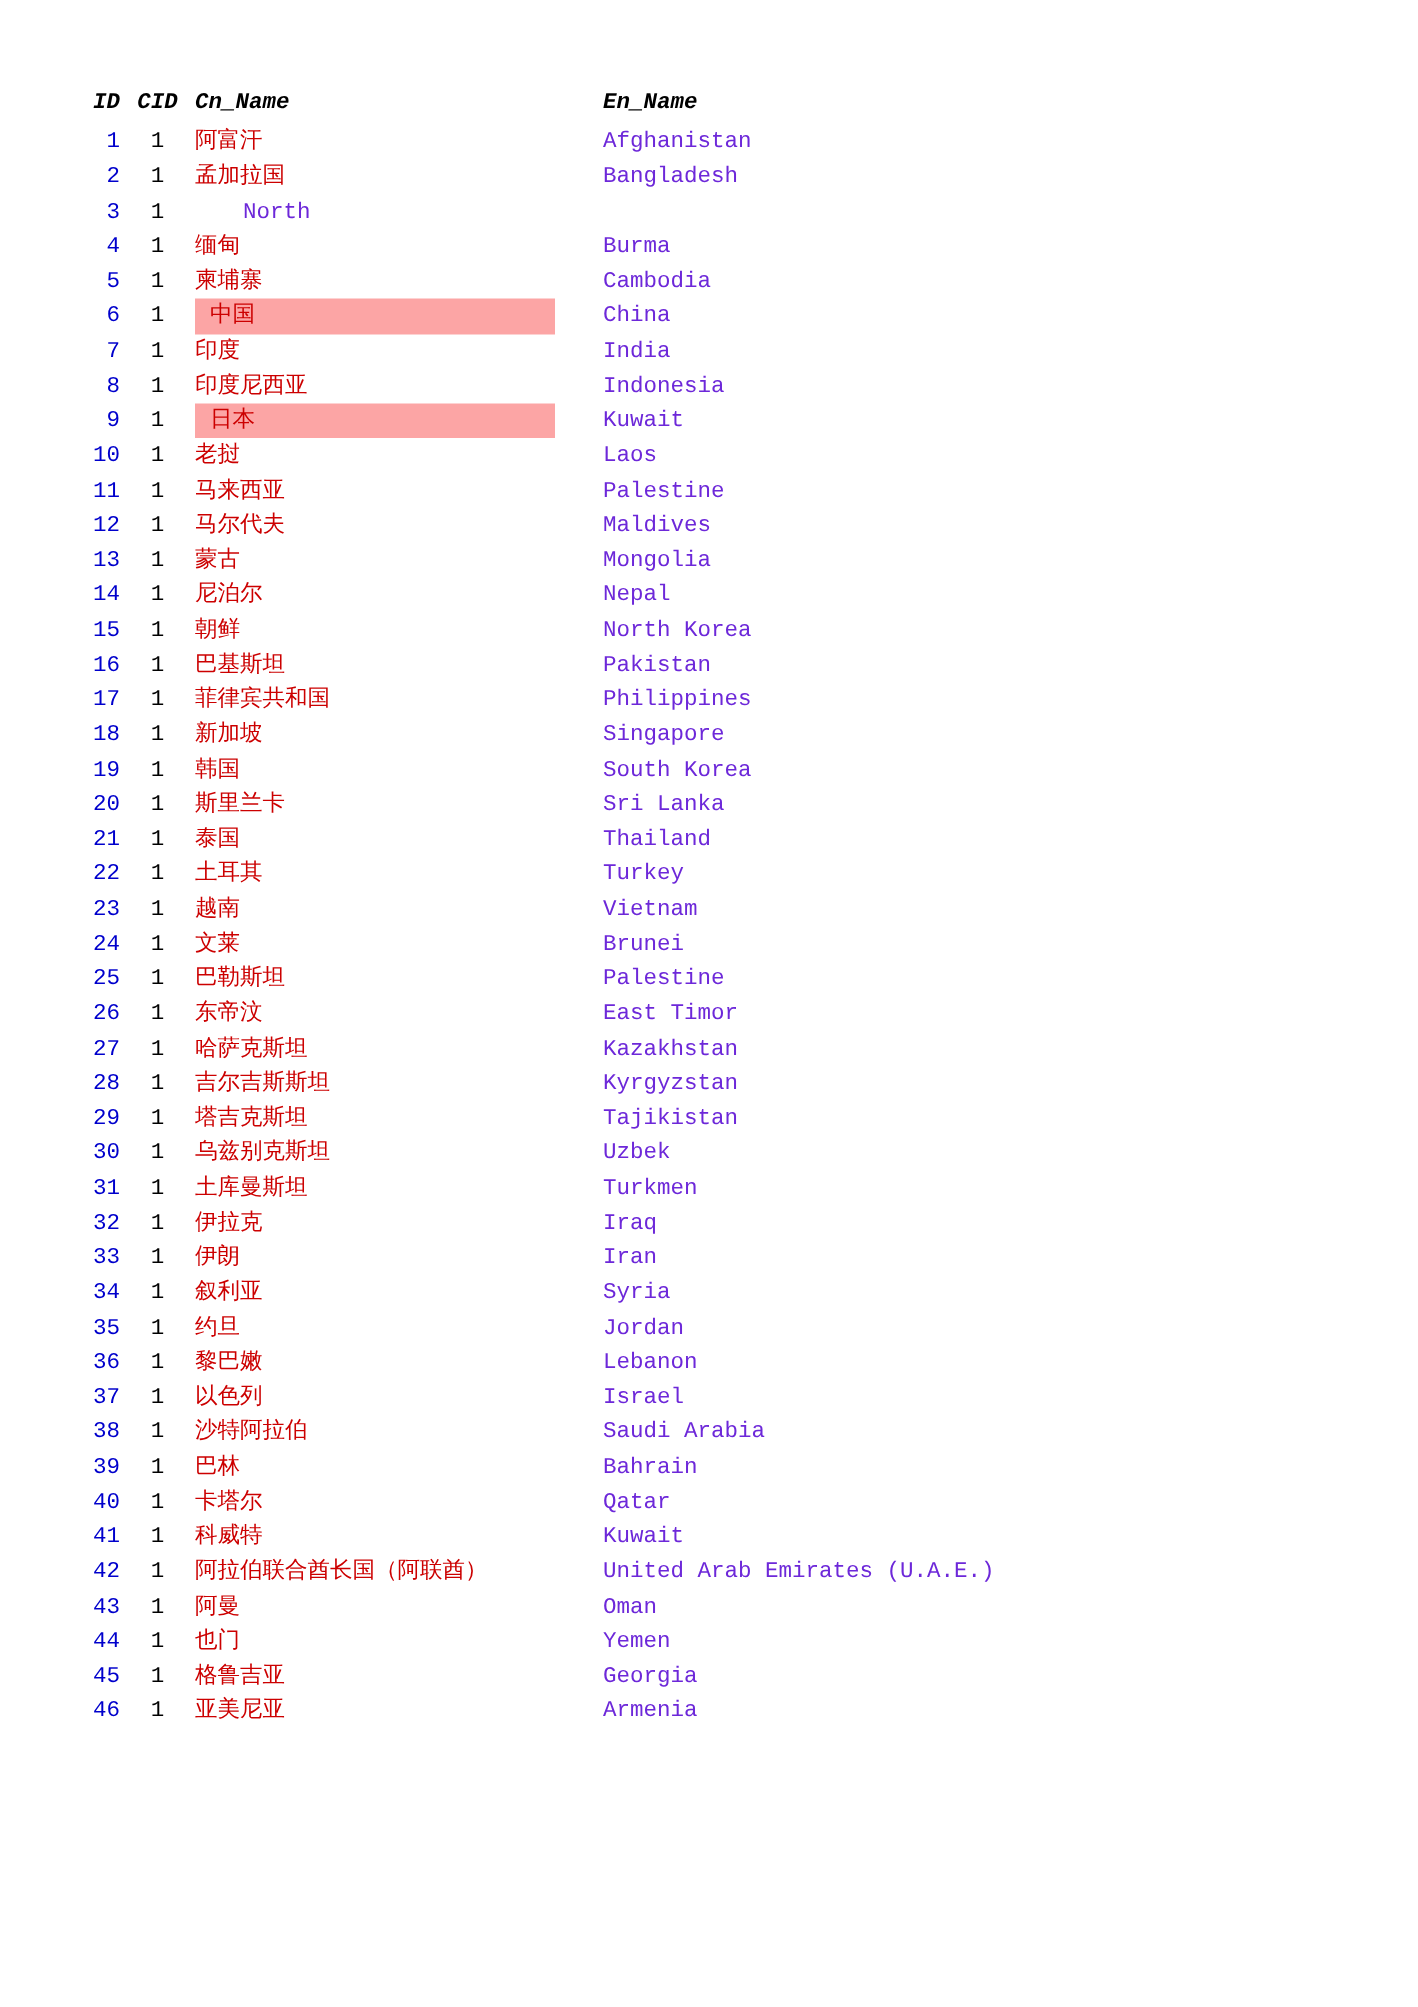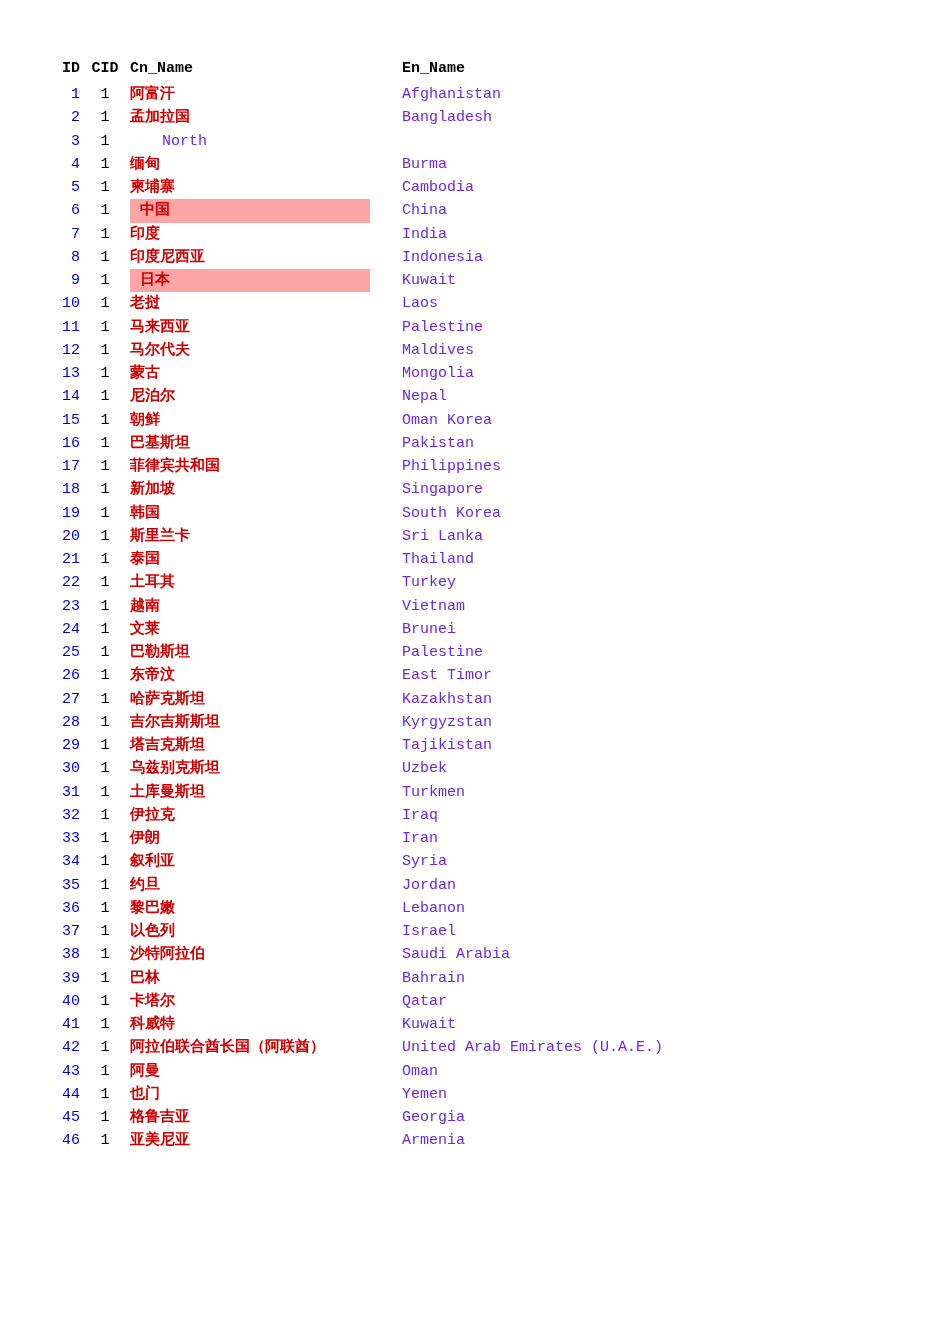--- a/index.html
+++ b/index.html
@@ -11,20 +11,21 @@
       color: #000;
     }
     .table-container {
       width: 100%;
     }
     .header-row {
       display: flex;
       margin-bottom: 6px;
       color: #000;
       font-weight: normal;
+      font-style: italic;
     }
     .data-row {
       display: flex;
       line-height: 1.55;
       align-items: baseline;
     }
     .col-id {
       width: 50px;
       text-align: right;
       padding-right: 10px;
@@ -53,21 +54,20 @@
       font-weight: bold;
     }
     .row-id {
       color: #0000cc;
     }
     .row-cid {
       color: #000;
     }
     .row-cn {
       color: #cc0000;
-      font-weight: bold;
     }
     .row-en {
       color: #6d28d9;
     }
     .highlight-yellow {
       background-color: #fca5a5;
       padding-left: 10px;
     }
   </style>
 </head>
@@ -161,21 +161,21 @@
       <div class="data-row">
         <div class="col-id row-id">14</div>
         <div class="col-cid row-cid">1</div>
         <div class="col-cn row-cn">尼泊尔</div>
         <div class="col-en row-en">Nepal</div>
       </div>
       <div class="data-row">
         <div class="col-id row-id">15</div>
         <div class="col-cid row-cid">1</div>
         <div class="col-cn row-cn">朝鲜</div>
-        <div class="col-en row-en">Oman Korea</div>
+        <div class="col-en row-en">North Korea</div>
       </div>
       <div class="data-row">
         <div class="col-id row-id">16</div>
         <div class="col-cid row-cid">1</div>
         <div class="col-cn row-cn">巴基斯坦</div>
         <div class="col-en row-en">Pakistan</div>
       </div>
       <div class="data-row">
         <div class="col-id row-id">17</div>
         <div class="col-cid row-cid">1</div>

